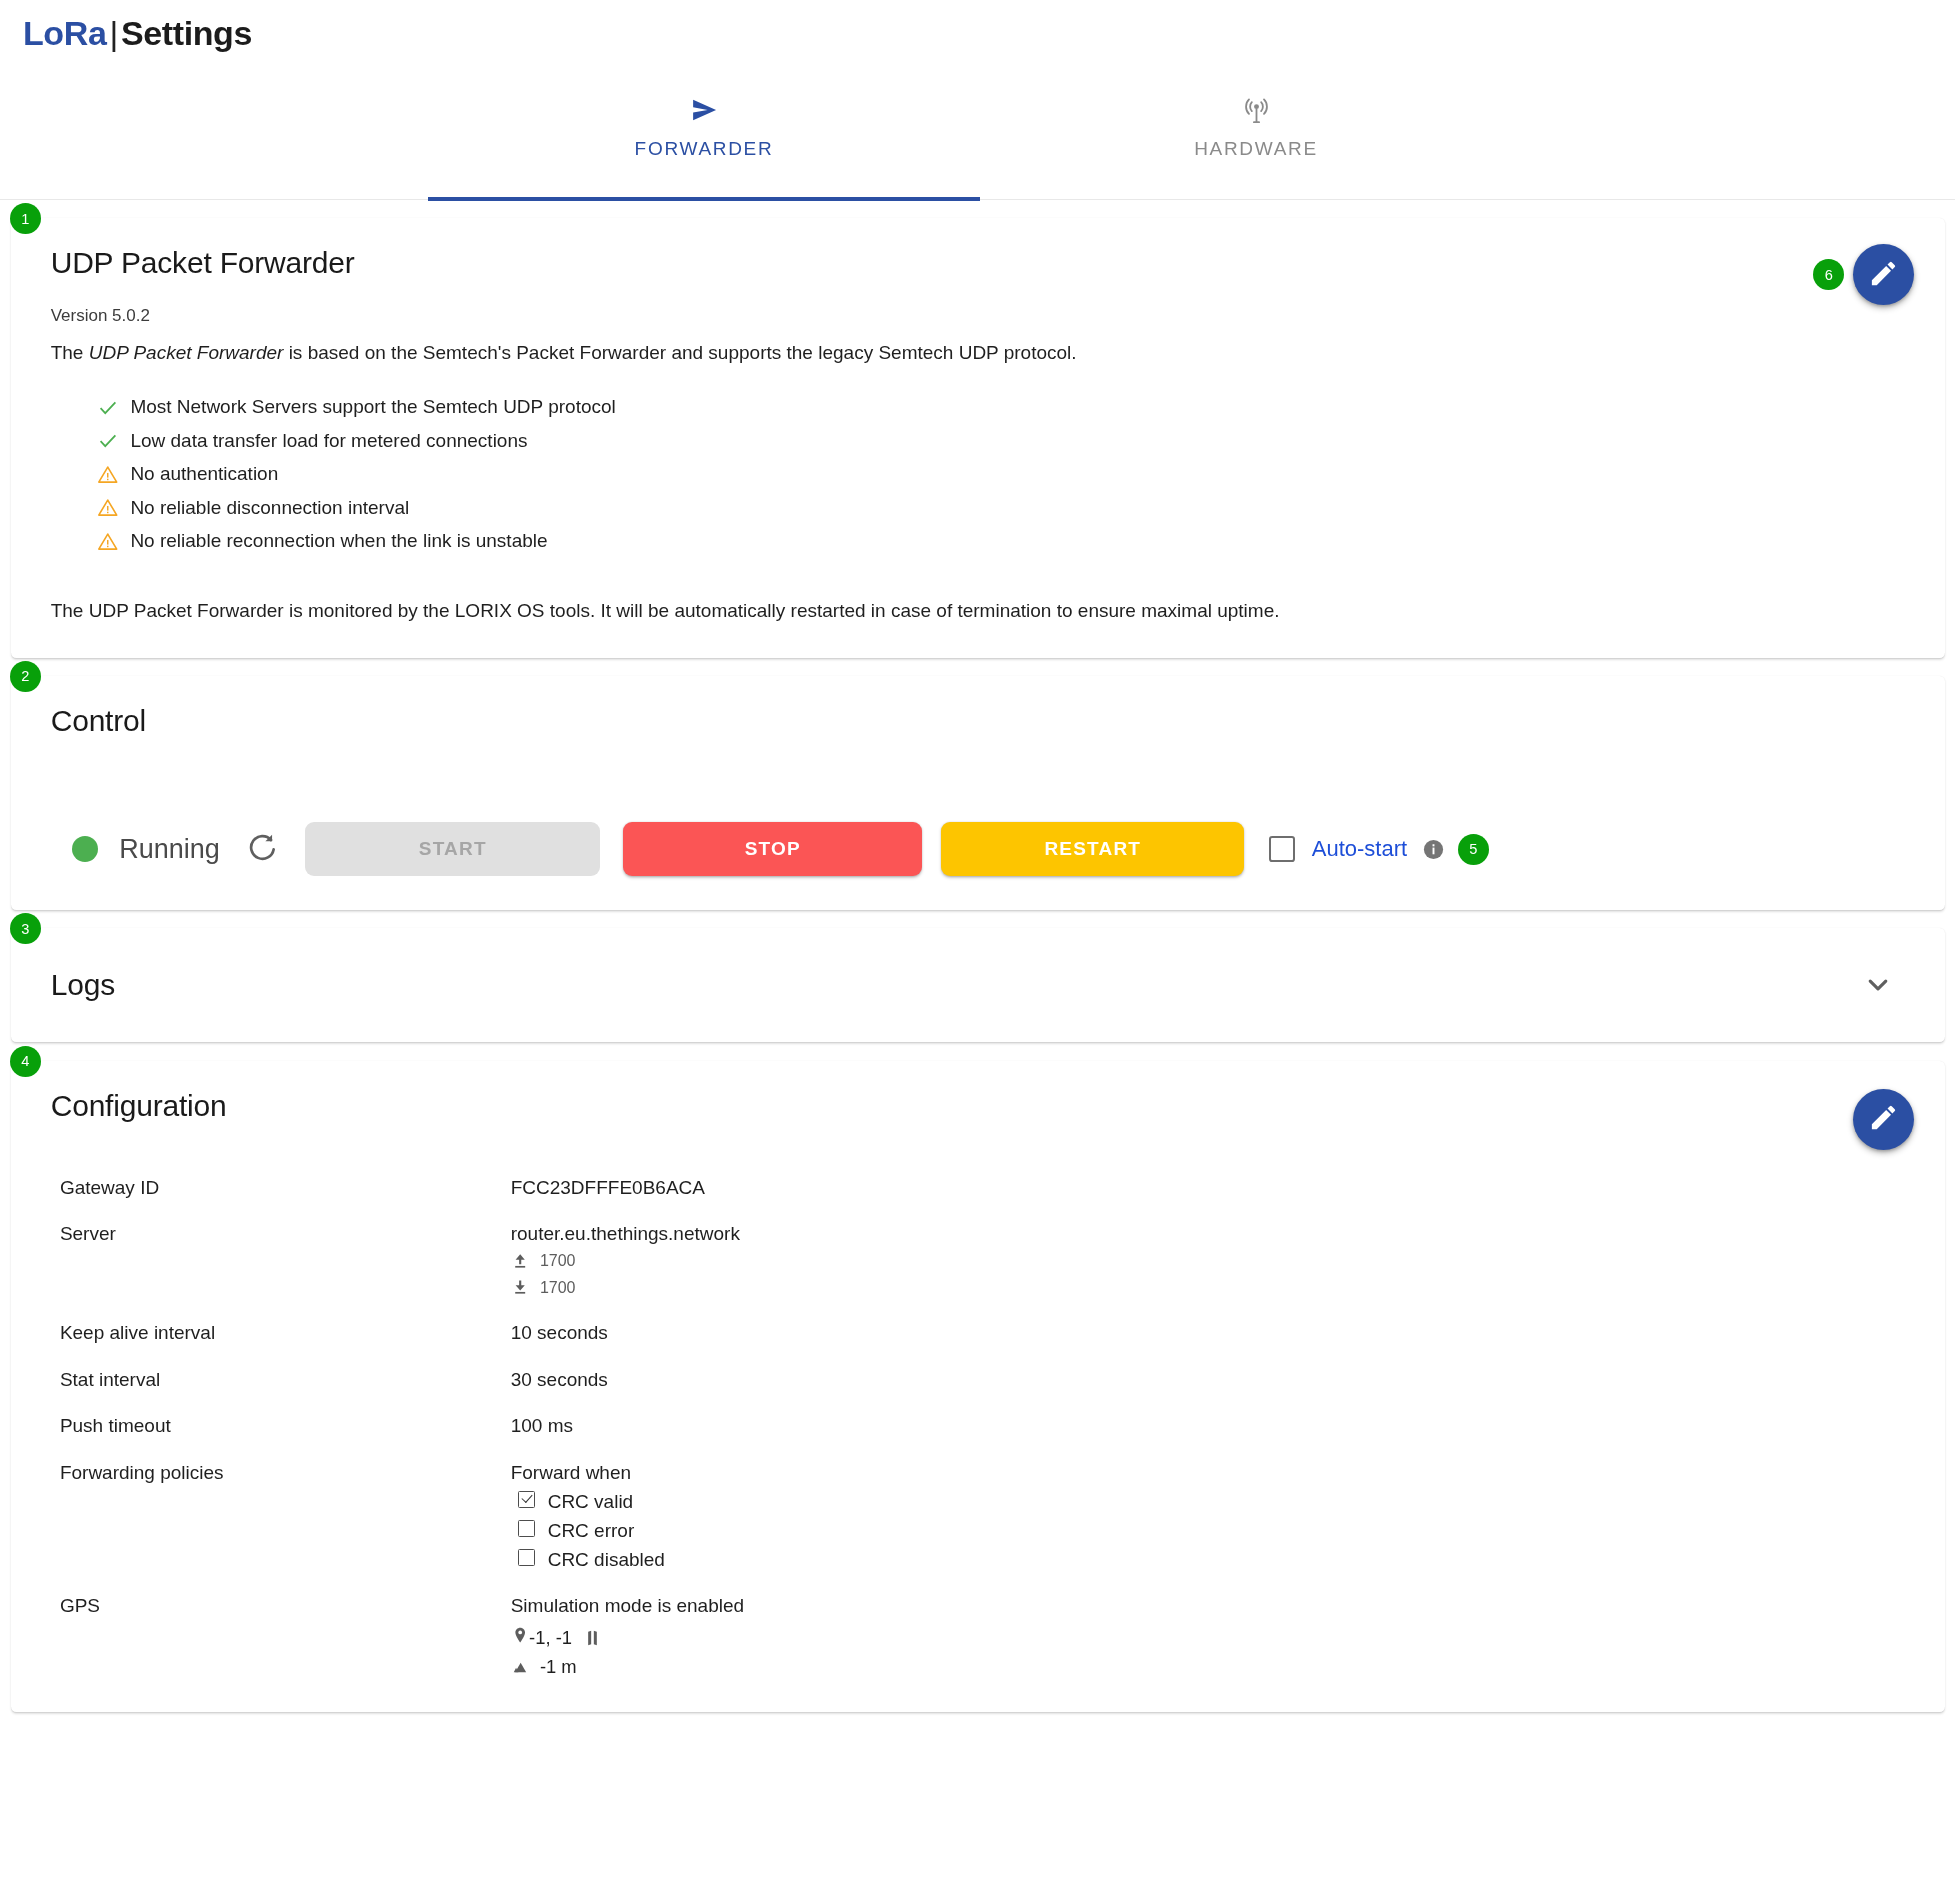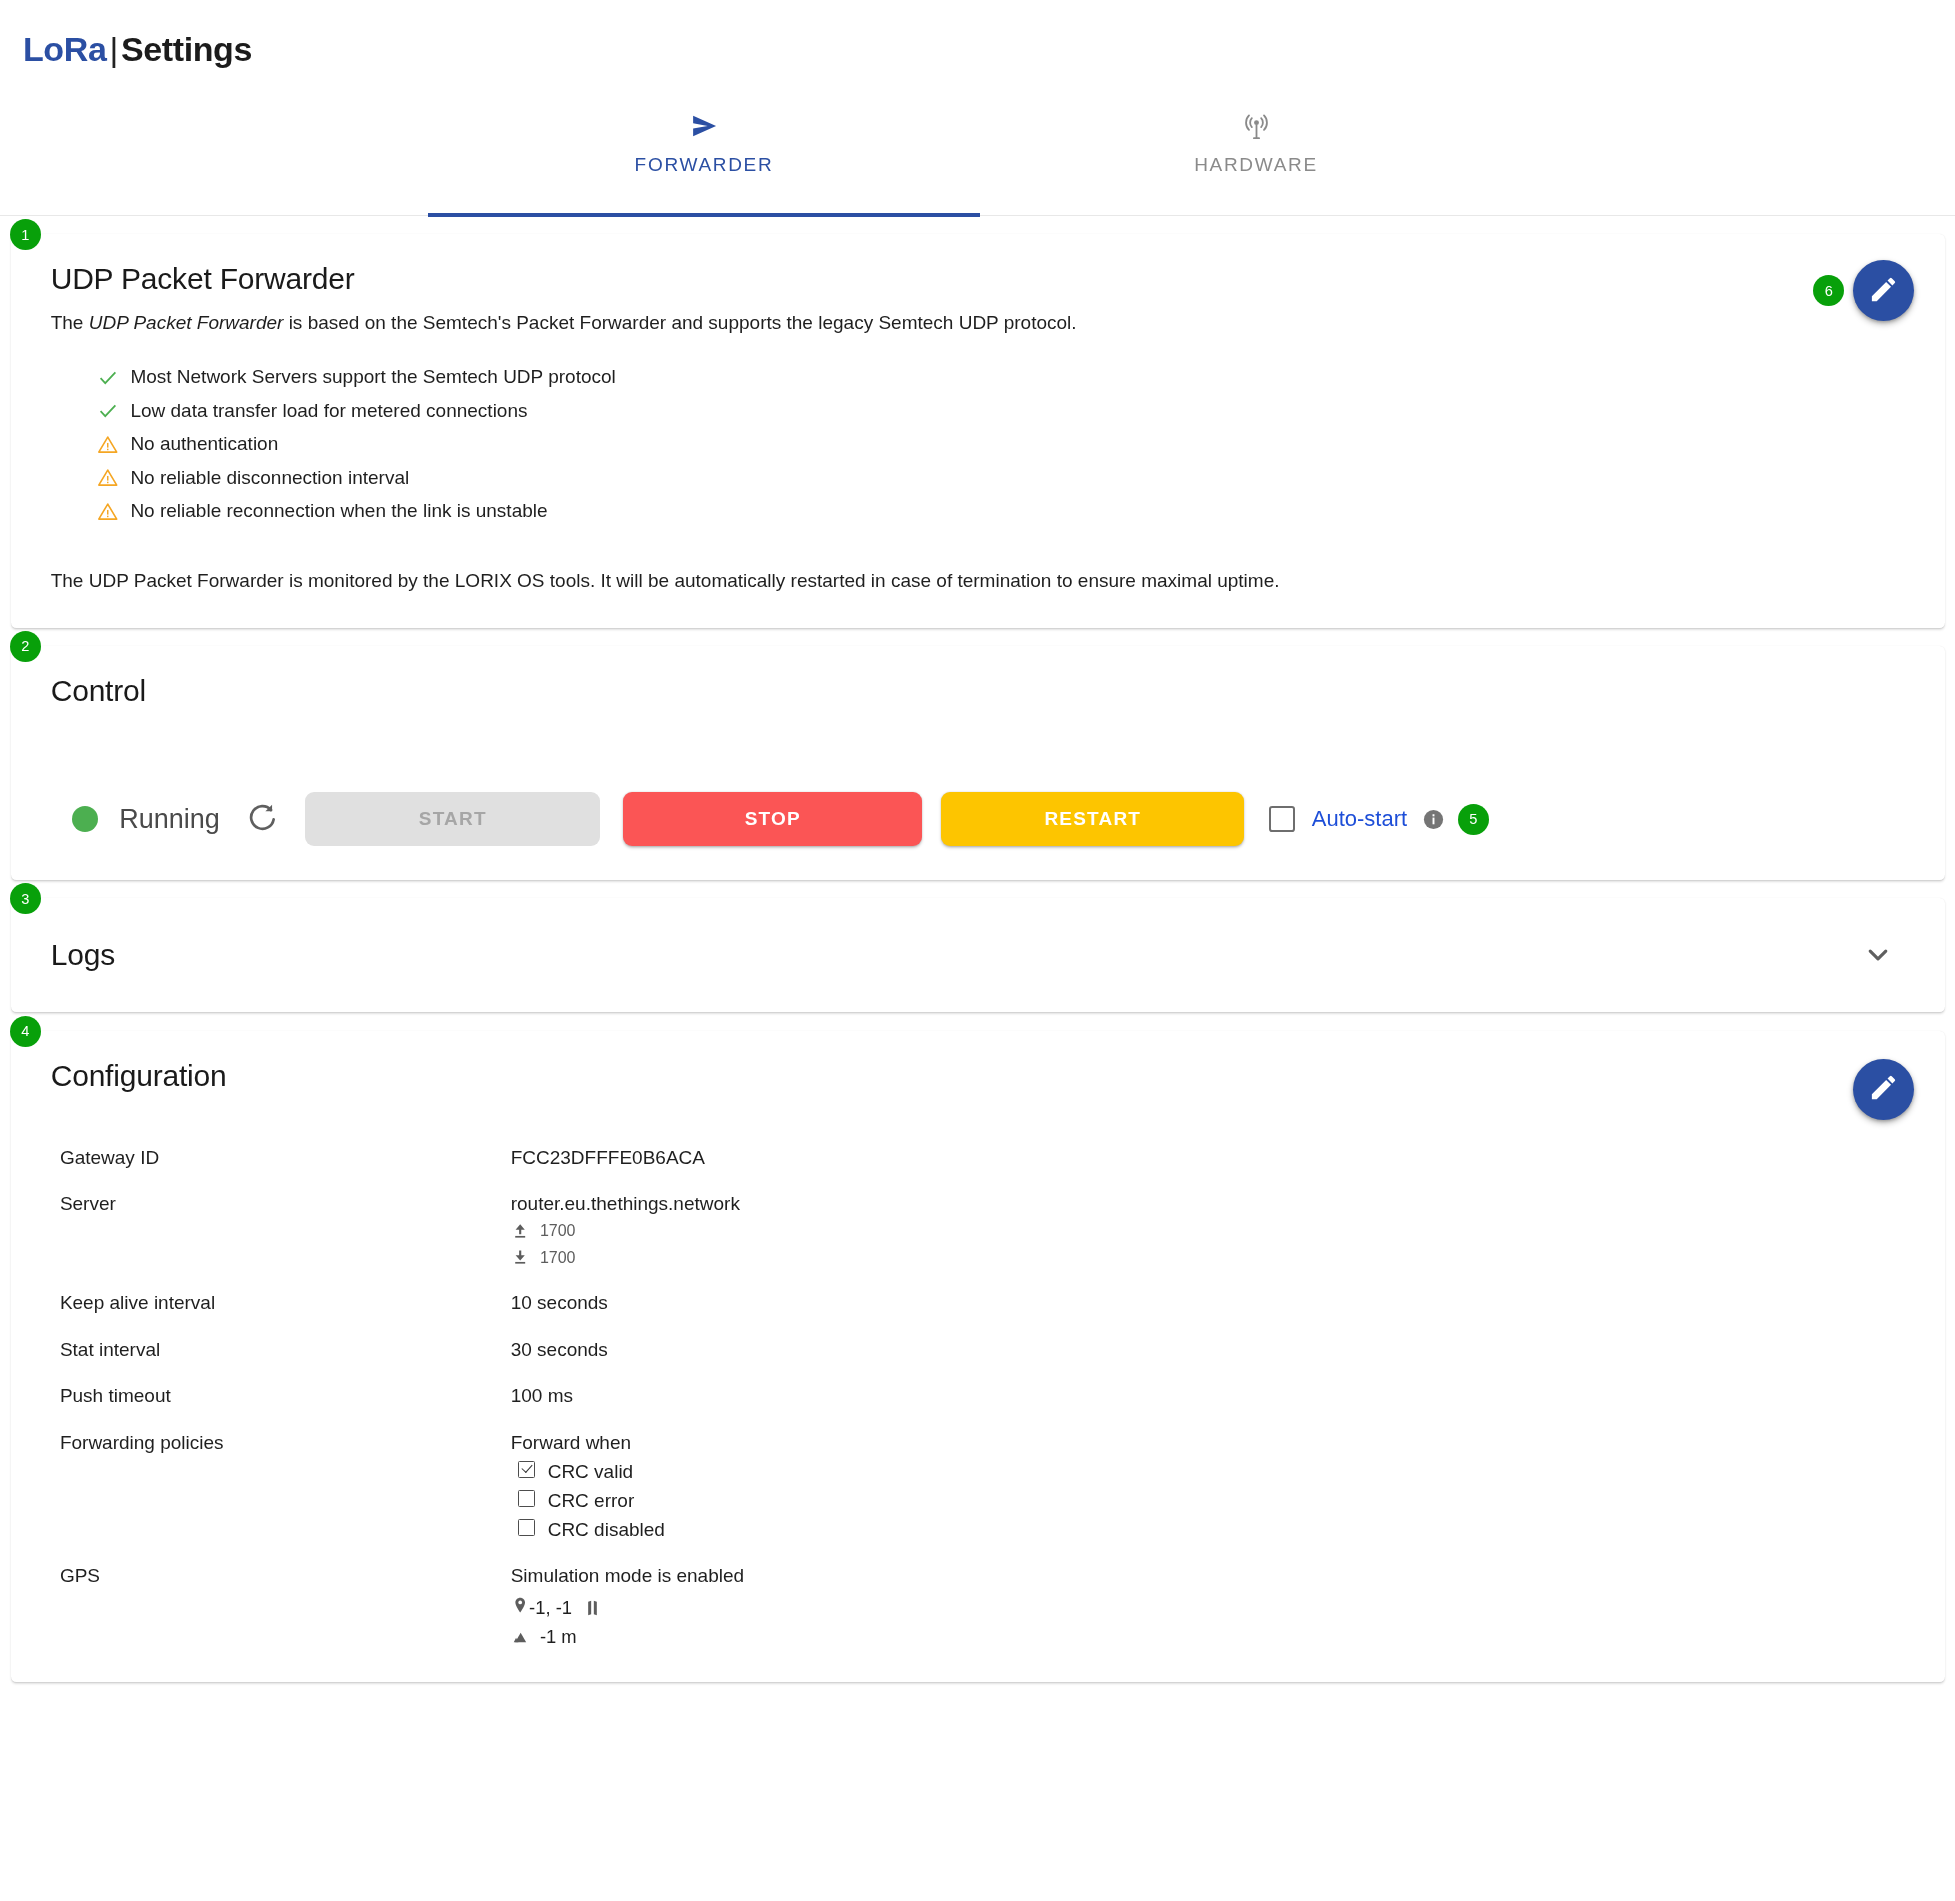--- a/index.html
+++ b/index.html
@@ -8,21 +8,20 @@
     background: #ffffff;
     font-family: "Liberation Sans", sans-serif;
     -webkit-font-smoothing: antialiased;
   }
   body { width: 1956px; min-height: 1901px; position: relative; overflow-x: hidden; }
 
   
   .app-header {
     padding: 15.3px 0 0 23px;
     height: 73px;
-    margin-top: 16px;
   }
   .app-title {
     font-size: 34px;
     font-weight: bold;
     letter-spacing: -0.4px;
     line-height: 1.1;
     white-space: nowrap;
   }
   .app-title .brand { color: #2b4fa3; }
   .app-title .sep { color: #222; font-weight: 400; padding: 0 3.1px; }
@@ -385,20 +384,21 @@
     <div class="fab fab-1">
       <span>
         <svg width="31" height="31" viewBox="0 0 24 24" aria-hidden="true">
           <path d="M3 17.25V21h3.75L17.81 9.94l-3.75-3.75L3 17.25zM20.71 7.04a1 1 0 0 0 0-1.41l-2.34-2.34a1 1 0 0 0-1.41 0l-1.83 1.83 3.75 3.75 1.83-1.83z" fill="#ffffff"></path>
         </svg>
       </span>
     </div>
 
     <div class="card-inner">
       <div class="card-title">UDP Packet Forwarder</div>
+      <div class="version">Version 5.0.2</div>
 
       <div class="para">
         <span>The </span><em>UDP Packet Forwarder</em><span> is based on the Semtech's Packet Forwarder and supports the legacy Semtech UDP protocol.</span>
       </div>
 
       <ul class="feature-list">
         <li>
           <span class="fi">
             <svg width="21.5" height="21.5" viewBox="0 0 24 24" aria-hidden="true">
                 <path d="M4 12.5 L9.2 18 L20.5 6" fill="none" stroke="#4caf50" stroke-width="2"></path>

